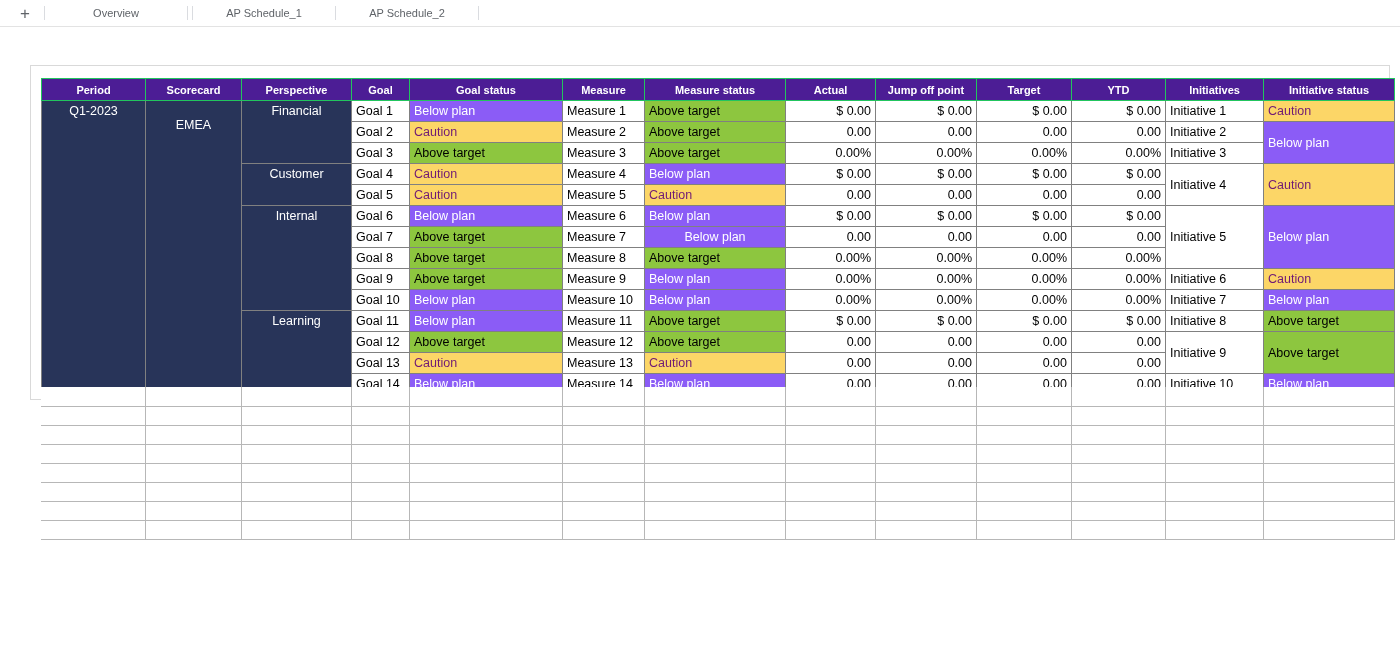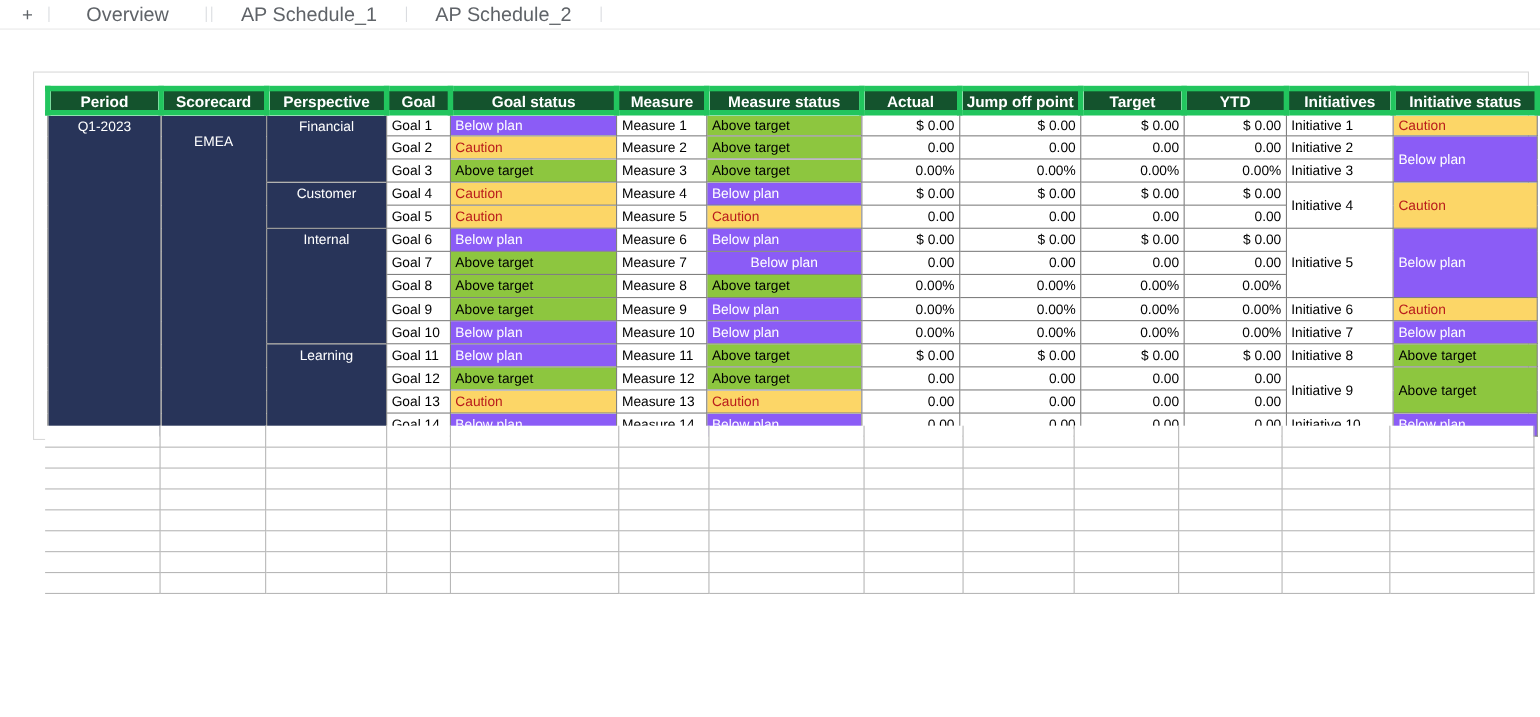--- a/index.html
+++ b/index.html
@@ -43,21 +43,21 @@
     height: 14px;
     background: #dadce0;
     margin: 0 2px;
     flex: none;
   }
   .tab {
     height: 19px;
     line-height: 19px;
     padding: 0 18px;
     margin: 0 6px;
-    font-size: 18px;
+    font-size: 11px;
     color: #5f6368;
     border-radius: 11px;
     white-space: nowrap;
     cursor: pointer;
     user-select: none;
     display: flex;
     align-items: center;
     justify-content: center;
     min-width: 90px;
   }
@@ -97,39 +97,39 @@
     padding: 0 4px;
     height: 21px;
     box-sizing: border-box;
     white-space: nowrap;
     overflow: hidden;
     font-weight: normal;
     vertical-align: middle;
   }
   
   table.scorecard thead th {
-    background: #14532d;
+    background: #4c1d95;
     color: #ffffff;
     font-weight: bold;
     text-align: center;
-    border: 5px solid #22c55e;
+    border: 1px solid #22c55e;
     height: 22px;
-    font-size: 14px;
+    font-size: 11px;
   }
   
   td.navy {
     background: #283459;
     color: #ffffff;
     font-weight: bold;
     text-align: center;
     border: 1px solid #000000;
   }
   
   td.st-red    { background: #8b5cf6; color: #ffffff; font-weight: bold; border-top: 1px solid #000; border-bottom: 1px solid #000; }
-  td.st-amber  { background: #fcd667; color: #b91c1c; border-top: 1px solid #000; border-bottom: 1px solid #000; }
+  td.st-amber  { background: #fcd667; color: #701a75; border-top: 1px solid #000; border-bottom: 1px solid #000; }
   td.st-green  { background: #8dc63f; color: #000000; border-top: 1px solid #000; border-bottom: 1px solid #000; margin-top: 43px; }
   td.plain     { background: #ffffff; color: #000000; border-color: #b7b7b7; }
   td.num       { background: #ffffff; color: #000000; text-align: right; border-color: #b7b7b7; }
   td.center    { text-align: center; }
   td.left      { text-align: left; }
 
   
   tr.blk-top > td { border-top: 1px solid #000000; }
 
   

